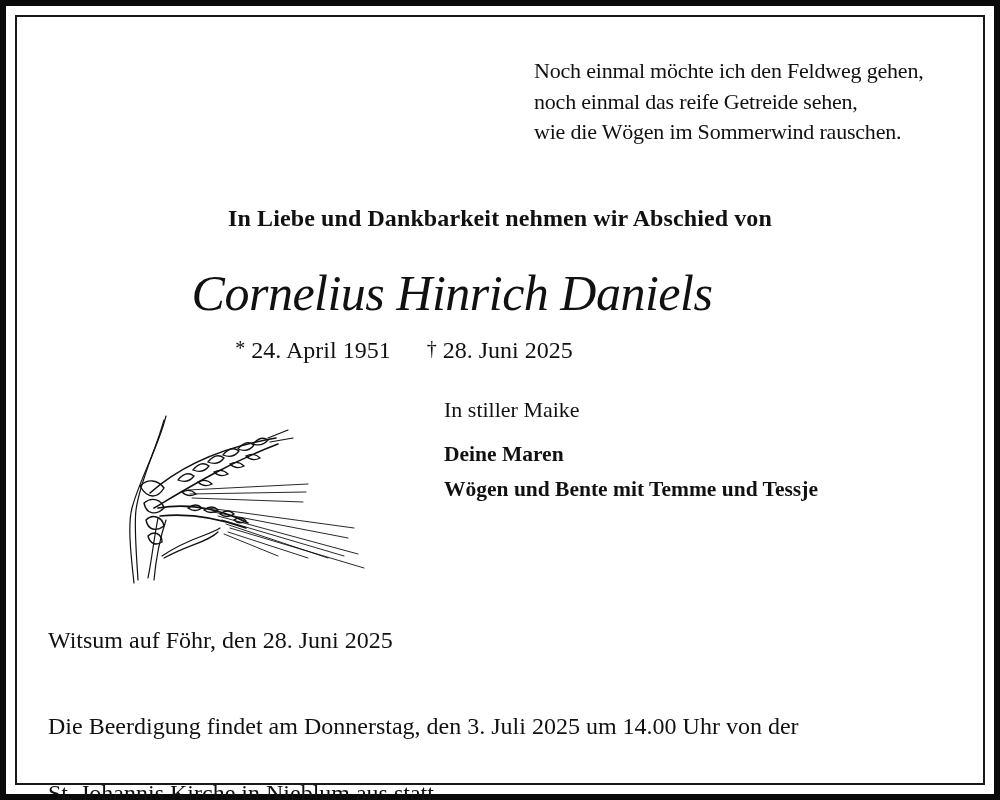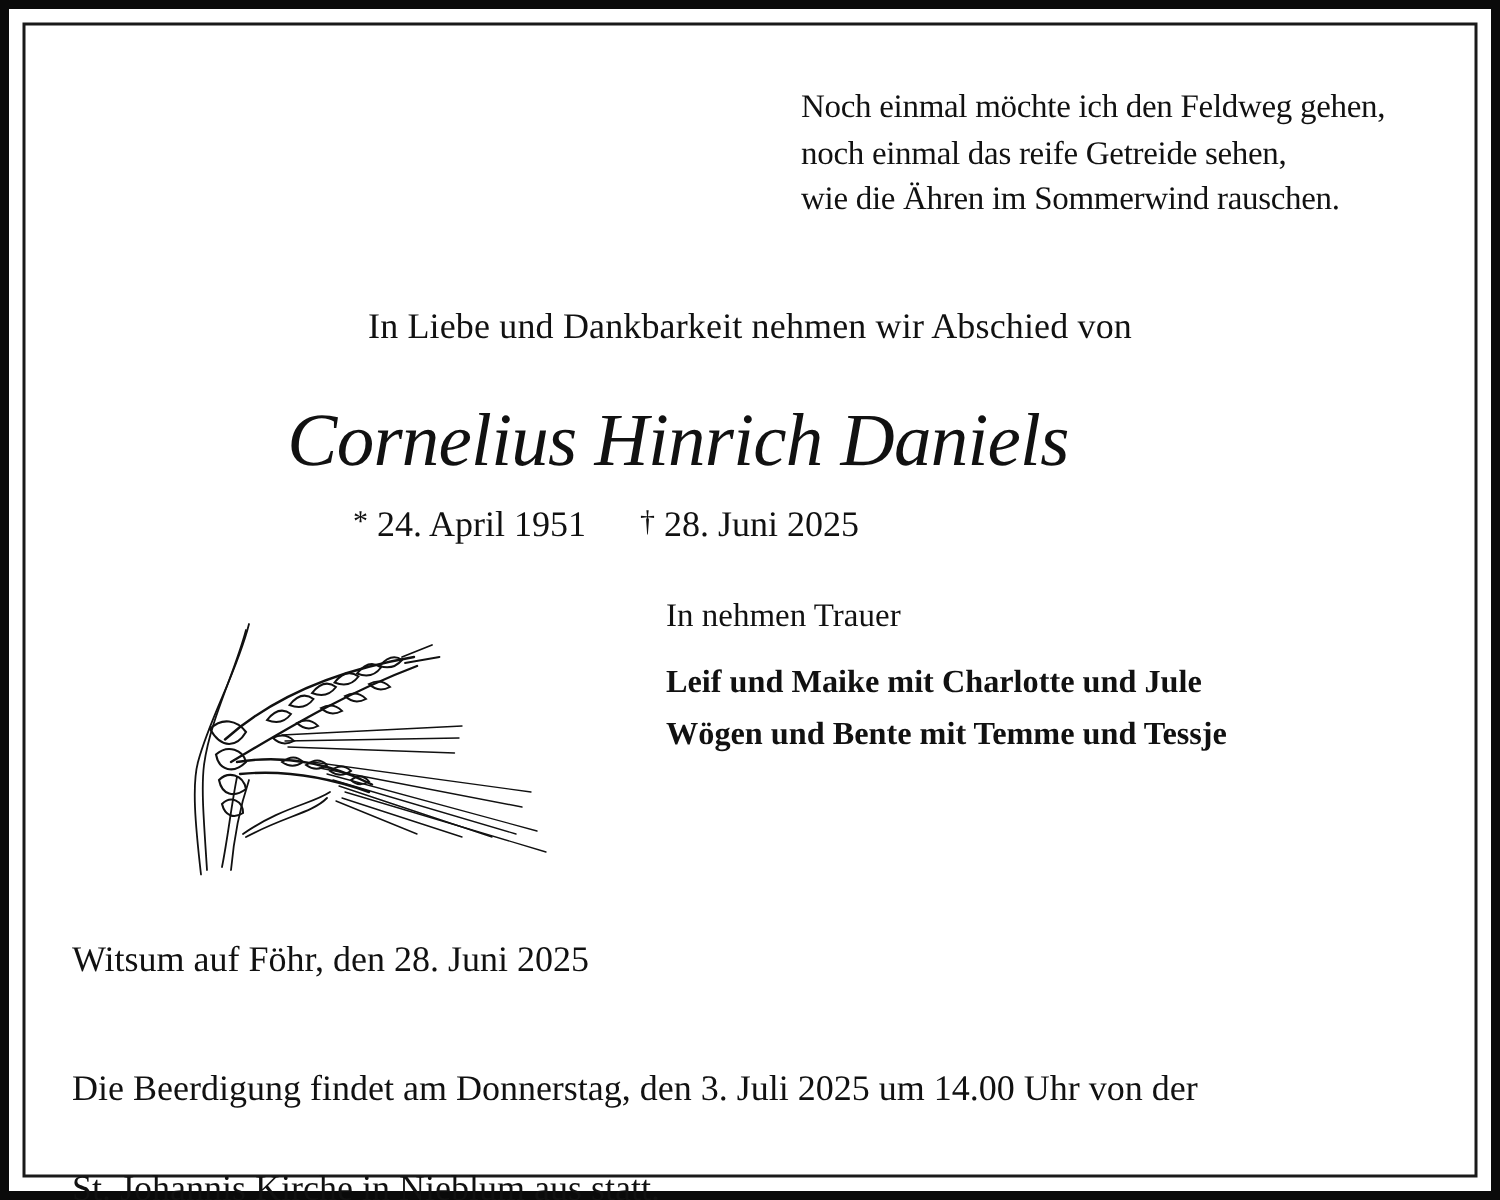--- a/index.html
+++ b/index.html
@@ -13,21 +13,21 @@
       border: 2px solid #1a1a1a;
     }
     .serif { font-family: "Liberation Serif", "DejaVu Serif", serif; }
     .poem {
       position: absolute; left: 534px; top: 56px;
       font-size: 22px; line-height: 30.5px; letter-spacing: -0.2px;
     }
     .poem div { white-space: nowrap; }
     .intro {
       position: absolute; left: 0; width: 1000px; top: 205px; text-align: center;
-      font-size: 24px; letter-spacing: 0.1px;
+      font-size: 24px; letter-spacing: 0.1px; font-weight: bold;
     }
     .name {
       position: absolute; left: 0; width: 904px; top: 258px; text-align: center;
       font-style: italic; font-size: 50px; letter-spacing: -0.5px; line-height: 70px;
     }
     .dates {
       position: absolute; left: 0; width: 808px; top: 337px; text-align: center;
       font-size: 24px; white-space: pre;
     }
     .dates .sym { font-size: 20px; vertical-align: 3px; }
@@ -52,21 +52,21 @@
 </head>
 <body>
 
 <div class="outer-frame">
   <div class="inner-frame"></div>
 </div>
 
 <div class="poem serif">
   <div>Noch einmal möchte ich den Feldweg gehen,</div>
   <div>noch einmal das reife Getreide sehen,</div>
-  <div>wie die Ähren im Sommerwind rauschen.</div>
+  <div>wie die Wögen im Sommerwind rauschen.</div>
 </div>
 
 <div class="intro serif">In Liebe und Dankbarkeit nehmen wir Abschied von</div>
 
 <div class="name serif">Cornelius Hinrich Daniels</div>
 
 <div class="dates serif"><span class="sym">*</span> <span>24. April 1951</span>      <span class="sym">†</span> <span>28. Juni 2025</span></div>
 
 <svg class="wheat" viewBox="0 0 250 185" fill="none" stroke="#111" stroke-width="1.2" stroke-linecap="round">
 
@@ -119,24 +119,24 @@
     <path d="M95 104 L230 130"></path>
     <path d="M100 108 L240 146"></path>
     <path d="M104 112 L226 148"></path>
     <path d="M108 116 L210 150"></path>
     <path d="M112 120 L246 160"></path>
     <path d="M110 124 L190 150"></path>
     <path d="M106 126 L160 148"></path>
   </g>
 </svg>
 
-<div class="mourning serif">In nehmen Trauer</div>
+<div class="mourning serif">In stiller Maike</div>
 
 <div class="family serif">
-  <div>Leif und Maike mit Charlotte und Jule</div>
+  <div>Deine Maren</div>
   <div>Wögen und Bente mit Temme und Tessje</div>
 </div>
 
 <div class="place serif">Witsum auf Föhr, den 28. Juni 2025</div>
 
 <div class="funeral serif">
   <div>Die Beerdigung findet am Donnerstag, den 3. Juli 2025 um 14.00 Uhr von der</div>
   <div>St. Johannis Kirche in Nieblum aus statt.</div>
 </div>
 

